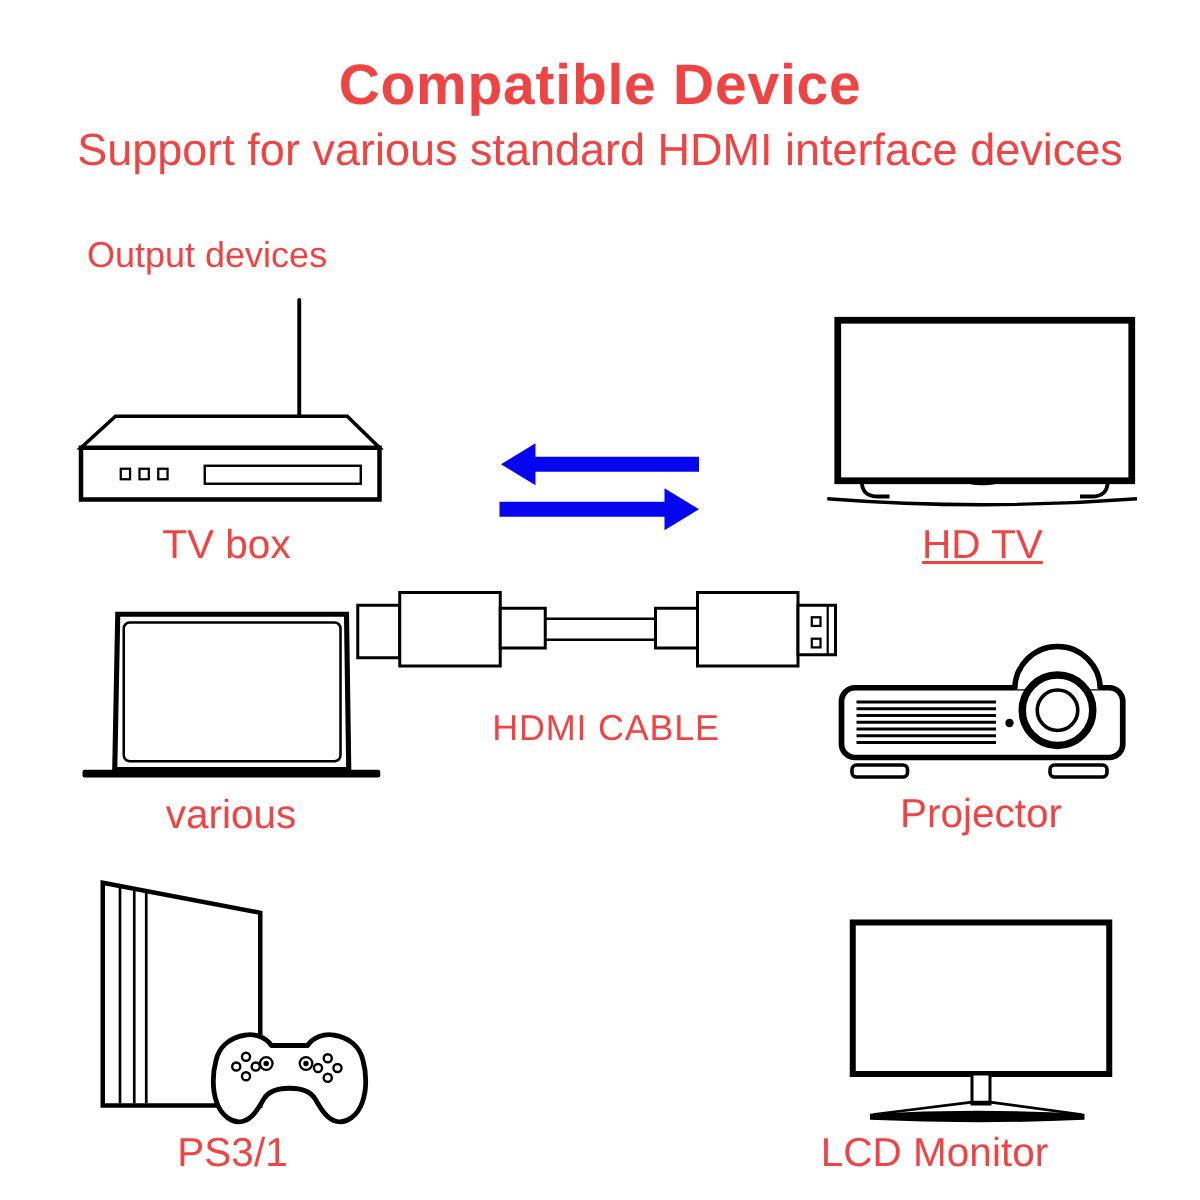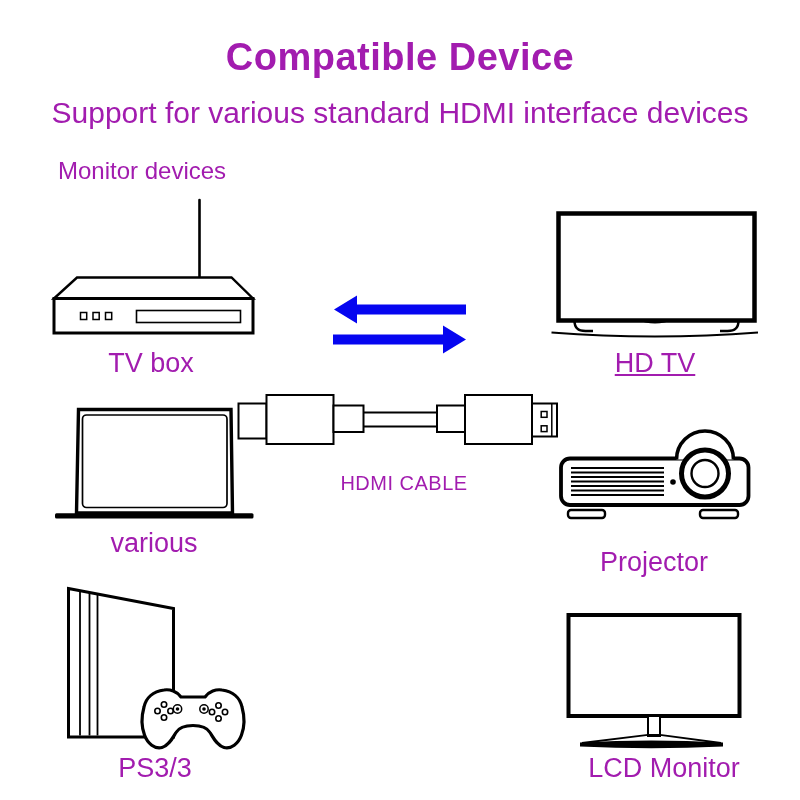--- a/index.html
+++ b/index.html
@@ -1,44 +1,44 @@
 <!DOCTYPE html>
 <html><head>
 <meta charset="utf-8">
 <style>
   html,body{margin:0;padding:0;background:#fff;}
   .canvas{
     position:relative;width:800px;height:796px;background:#fff;
-    font-family:"Liberation Sans",sans-serif;color:#a21caf;overflow:hidden;
+    font-family:"Liberation Sans",sans-serif;color:#ef4444;overflow:hidden;
   }
   .abs{position:absolute;white-space:nowrap;}
   .centered{transform:translateX(-50%);}
   .title{font-size:38px;font-weight:bold;letter-spacing:0.5px;}
   .subtitle{font-size:30px;font-weight:400;}
   .colhead{font-size:24px;}
   .devlabel{font-size:27px;}
-  .cablelabel{font-size:20px;letter-spacing:0.5px;}
+  .cablelabel{font-size:24px;letter-spacing:0.5px;}
   svg{position:absolute;left:0;top:0;}
 </style>
 </head>
 <body>
 
 <div class="canvas">
 
   <div class="abs centered title" style="left:400px;top:36px;">Compatible Device</div>
-  <div class="abs centered subtitle" style="left:400px;top:84px;margin-top:12px;">Support for various standard HDMI interface devices</div>
-  <div class="abs colhead" style="left:58px;top:157px;">Monitor devices</div>
+  <div class="abs centered subtitle" style="left:400px;top:84px;">Support for various standard HDMI interface devices</div>
+  <div class="abs colhead" style="left:58px;top:157px;">Output devices</div>
 
   <div class="abs centered devlabel" style="left:151px;top:348px;">TV box</div>
   <div class="abs centered devlabel" style="left:655px;top:348px;text-decoration:underline;">HD TV</div>
   <div class="abs centered devlabel" style="left:154px;top:528px;">various</div>
-  <div class="abs centered devlabel" style="left:654px;top:527px;margin-top:20px;">Projector</div>
+  <div class="abs centered devlabel" style="left:654px;top:527px;">Projector</div>
   <div class="abs centered cablelabel" style="left:404px;top:472px;">HDMI CABLE</div>
-  <div class="abs centered devlabel" style="left:155px;top:753px;">PS3/3</div>
-  <div class="abs centered devlabel" style="left:664px;top:753px;">LCD Monitor</div>
+  <div class="abs centered devlabel" style="left:155px;top:753px;">PS3/1</div>
+  <div class="abs centered devlabel" style="left:623px;top:753px;">LCD Monitor</div>
 
   <svg width="800" height="800" viewBox="0 0 800 800">
 
     <g stroke="#000" fill="#fff">
       <line x1="199.5" y1="200" x2="199.5" y2="278" stroke-width="2.6" stroke-linecap="round"></line>
       <polygon points="54,298.5 77,277.5 231.5,277.5 253,298.5" stroke-width="2.4"></polygon>
       <rect x="54" y="298.5" width="199" height="34.5" stroke-width="3"></rect>
       <rect x="80.5" y="312.5" width="6.2" height="7" stroke-width="1.5"></rect>
       <rect x="93" y="312.5" width="6.2" height="7" stroke-width="1.5"></rect>
       <rect x="105.5" y="312.5" width="6.2" height="7" stroke-width="1.5"></rect>

